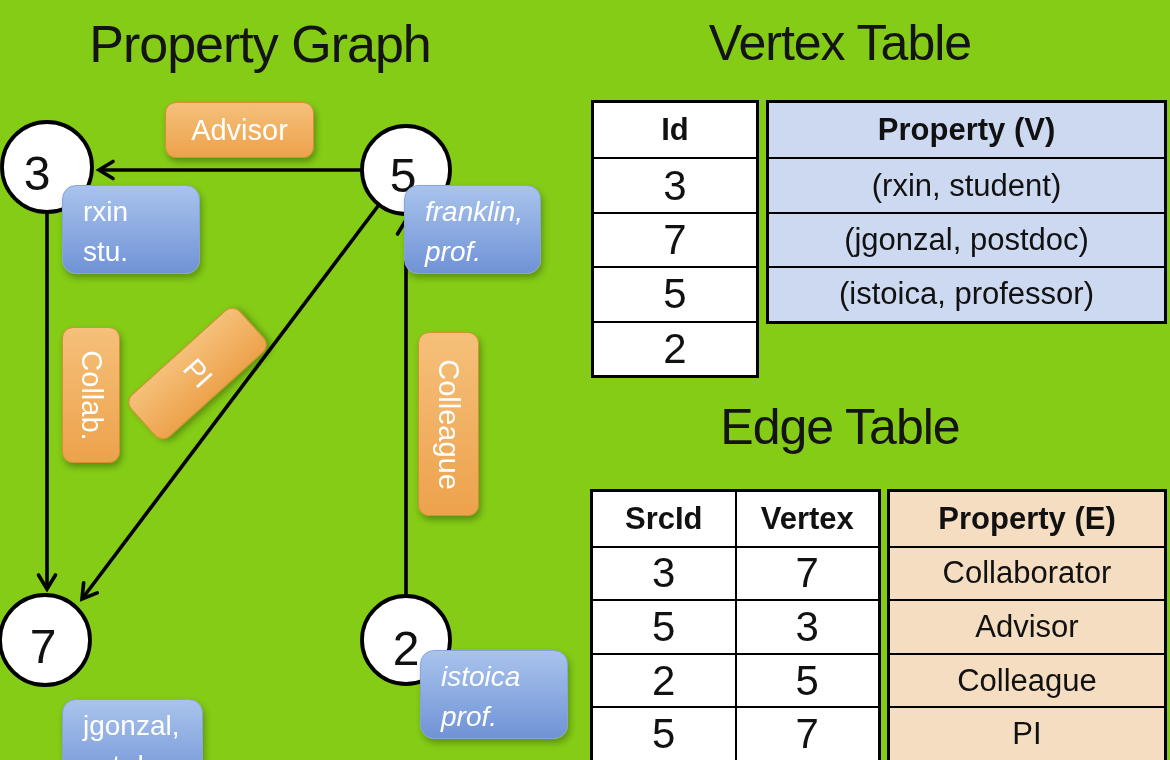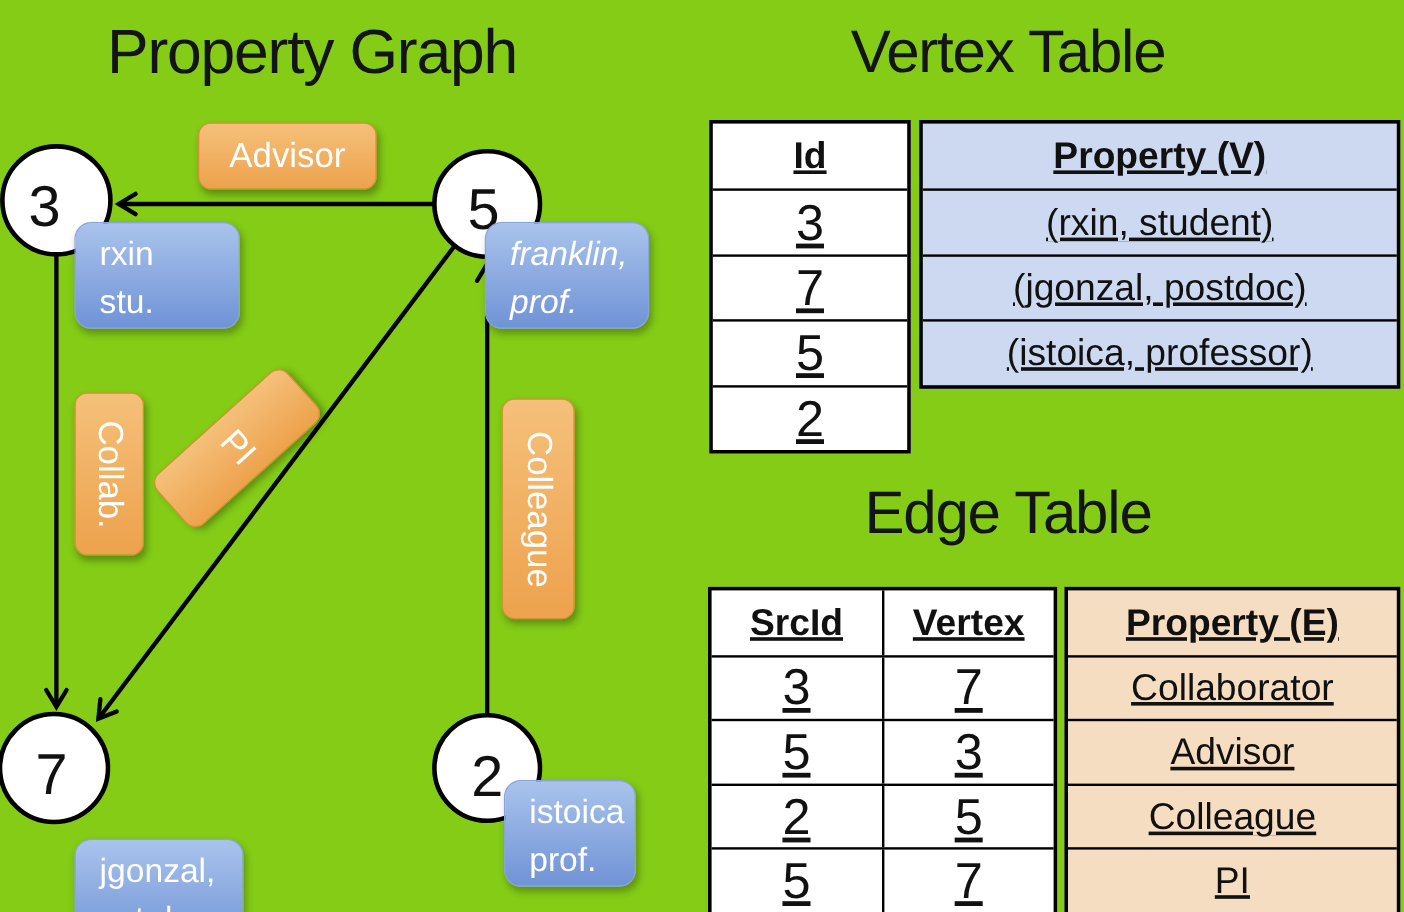--- a/index.html
+++ b/index.html
@@ -31,24 +31,24 @@
   
   .prop-box{
     position:absolute;box-sizing:border-box;padding:6px 6px 6px 20px;
     background:linear-gradient(180deg,var(--box-blue-light),var(--box-blue));
     border:1px solid var(--box-blue-border);border-radius:14px;color:#fff;
     font-size:28px;line-height:1.42;box-shadow:2px 4px 6px rgba(0,0,0,.28);
   }
   #box-rxin{left:62px;top:185px;width:138px;height:89px;}
   #box-franklin{left:404px;top:185px;width:137px;height:89px;font-style:italic;}
   #box-jgonzal{left:62px;top:651px;width:141px;height:91px;margin-top:48px;}
-  #box-istoica{left:420px;top:650px;width:110px;height:89px;}
+  #box-istoica{left:420px;top:650px;width:148px;height:89px;font-style:italic;}
   .prop-box span{display:block;}
   
-  .tbl{position:absolute;box-sizing:border-box;border:3px solid #000;background:#fff;text-decoration:underline;}
+  .tbl{position:absolute;box-sizing:border-box;border:3px solid #000;background:#fff;}
   .tbl .row{box-sizing:border-box;height:54.4px;display:flex;align-items:center;justify-content:center;}
   .tbl .row + .row{border-top:2px solid #000;}
   .tbl .row.header{font-weight:bold;font-size:31px;}
   .tbl .num{font-size:42px;font-weight:400;}
   .tbl .val{font-size:31px;}
   .tbl.blue{background:var(--vertex-cell-blue);}
   .tbl.peach{background:var(--edge-cell-peach);}
   #vt-left{left:591px;top:100px;width:168px;}
   #vt-right{left:766px;top:100px;width:401px;}
   #et-left{left:590px;top:489px;width:291px;}

